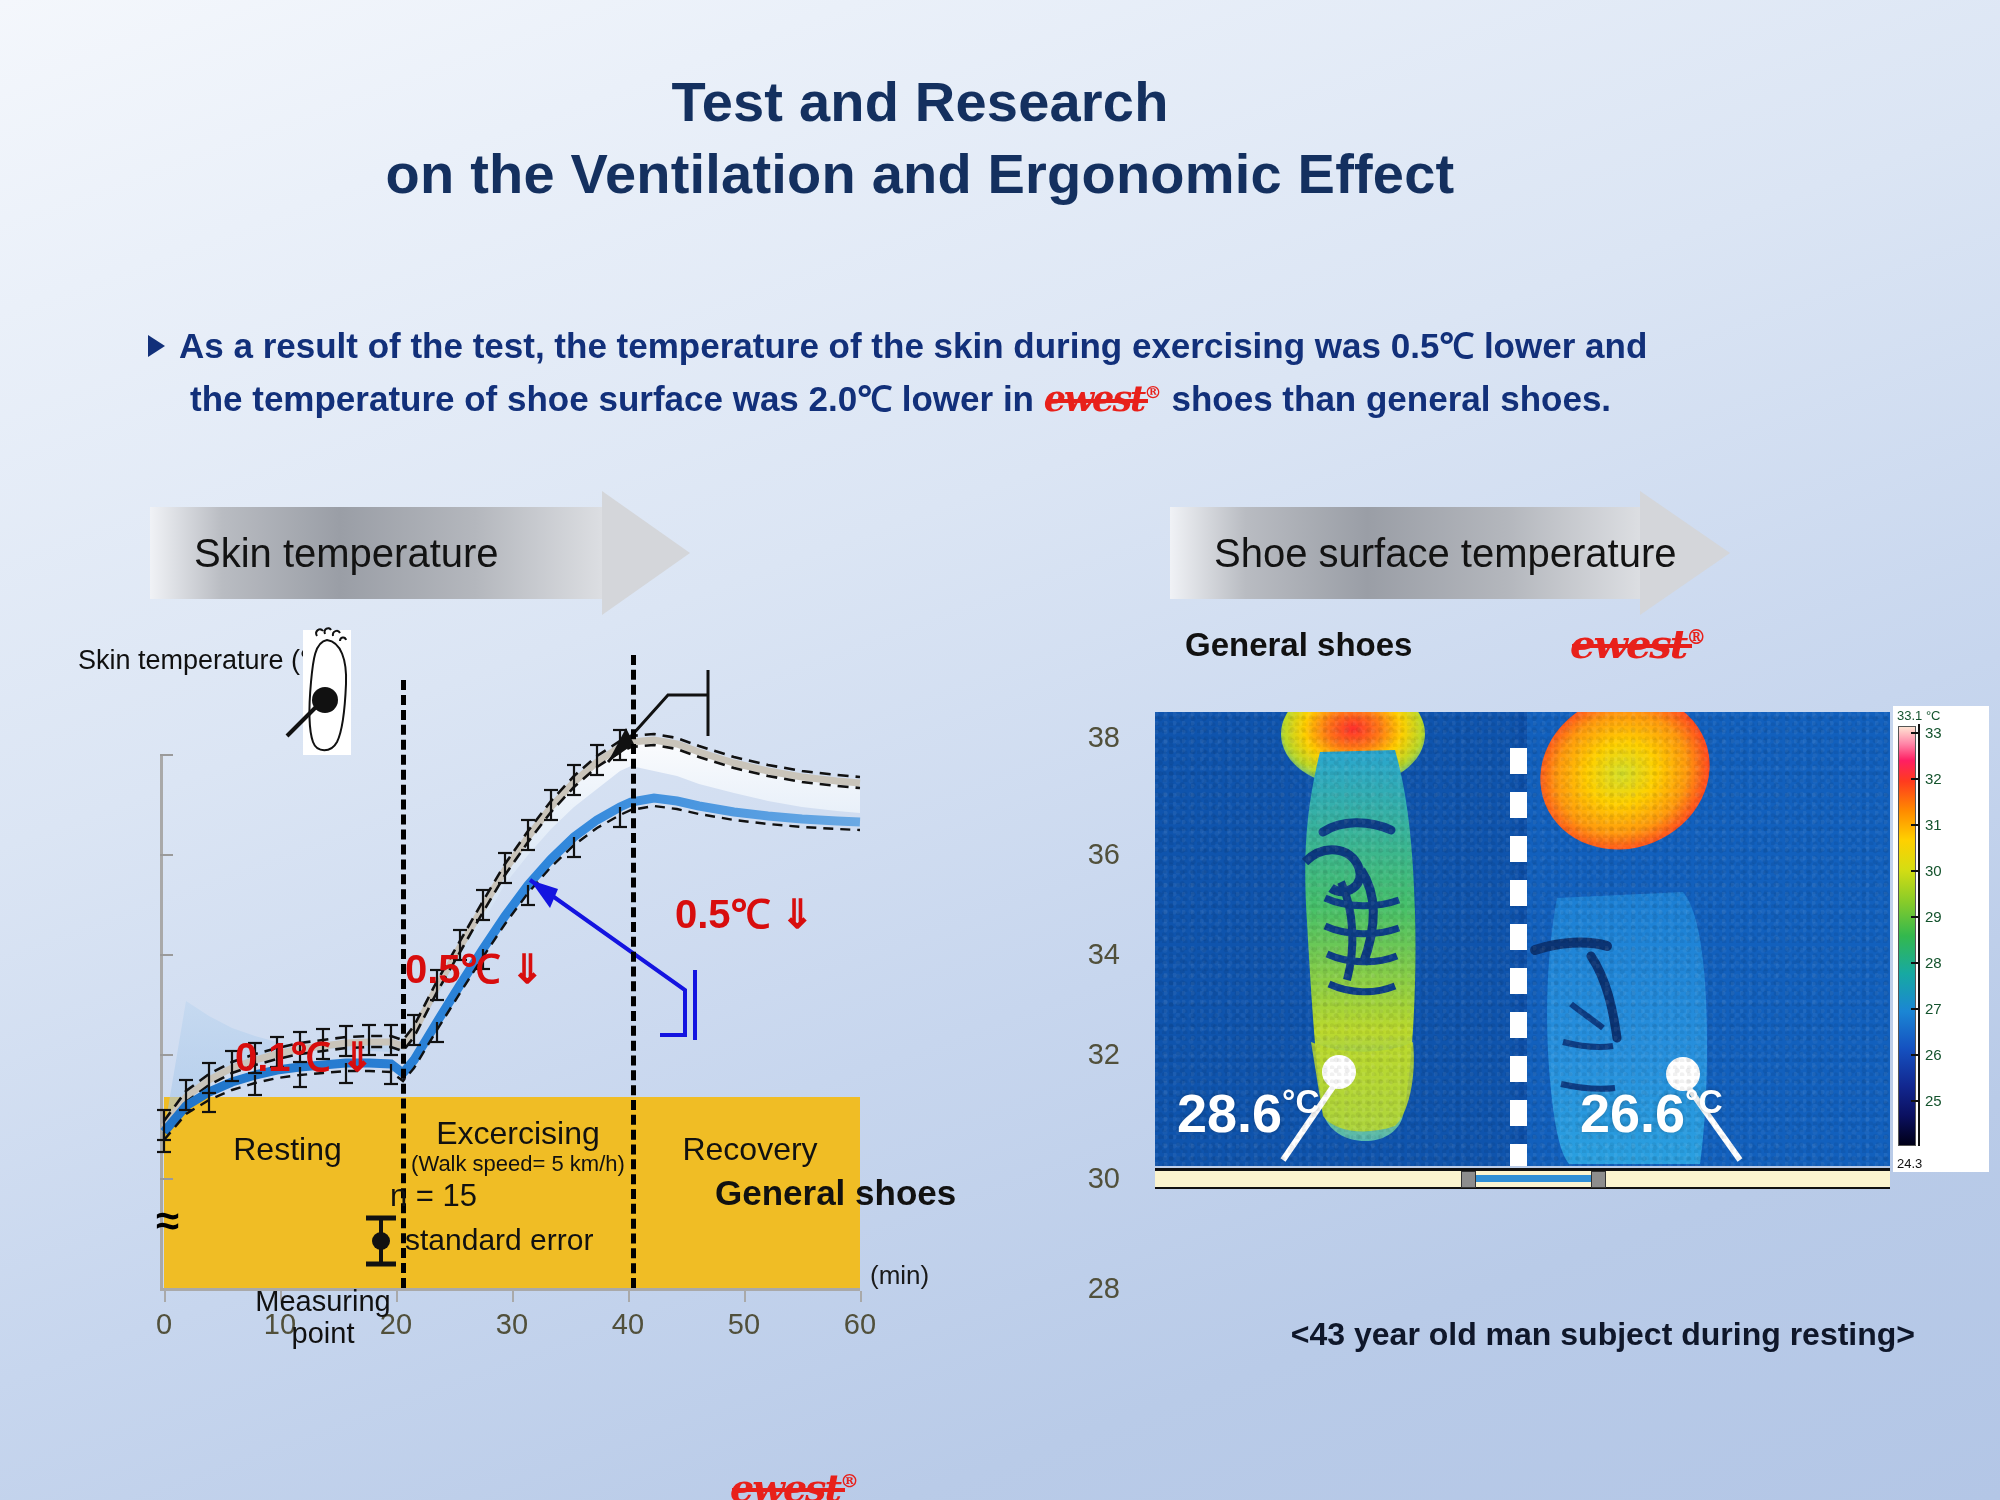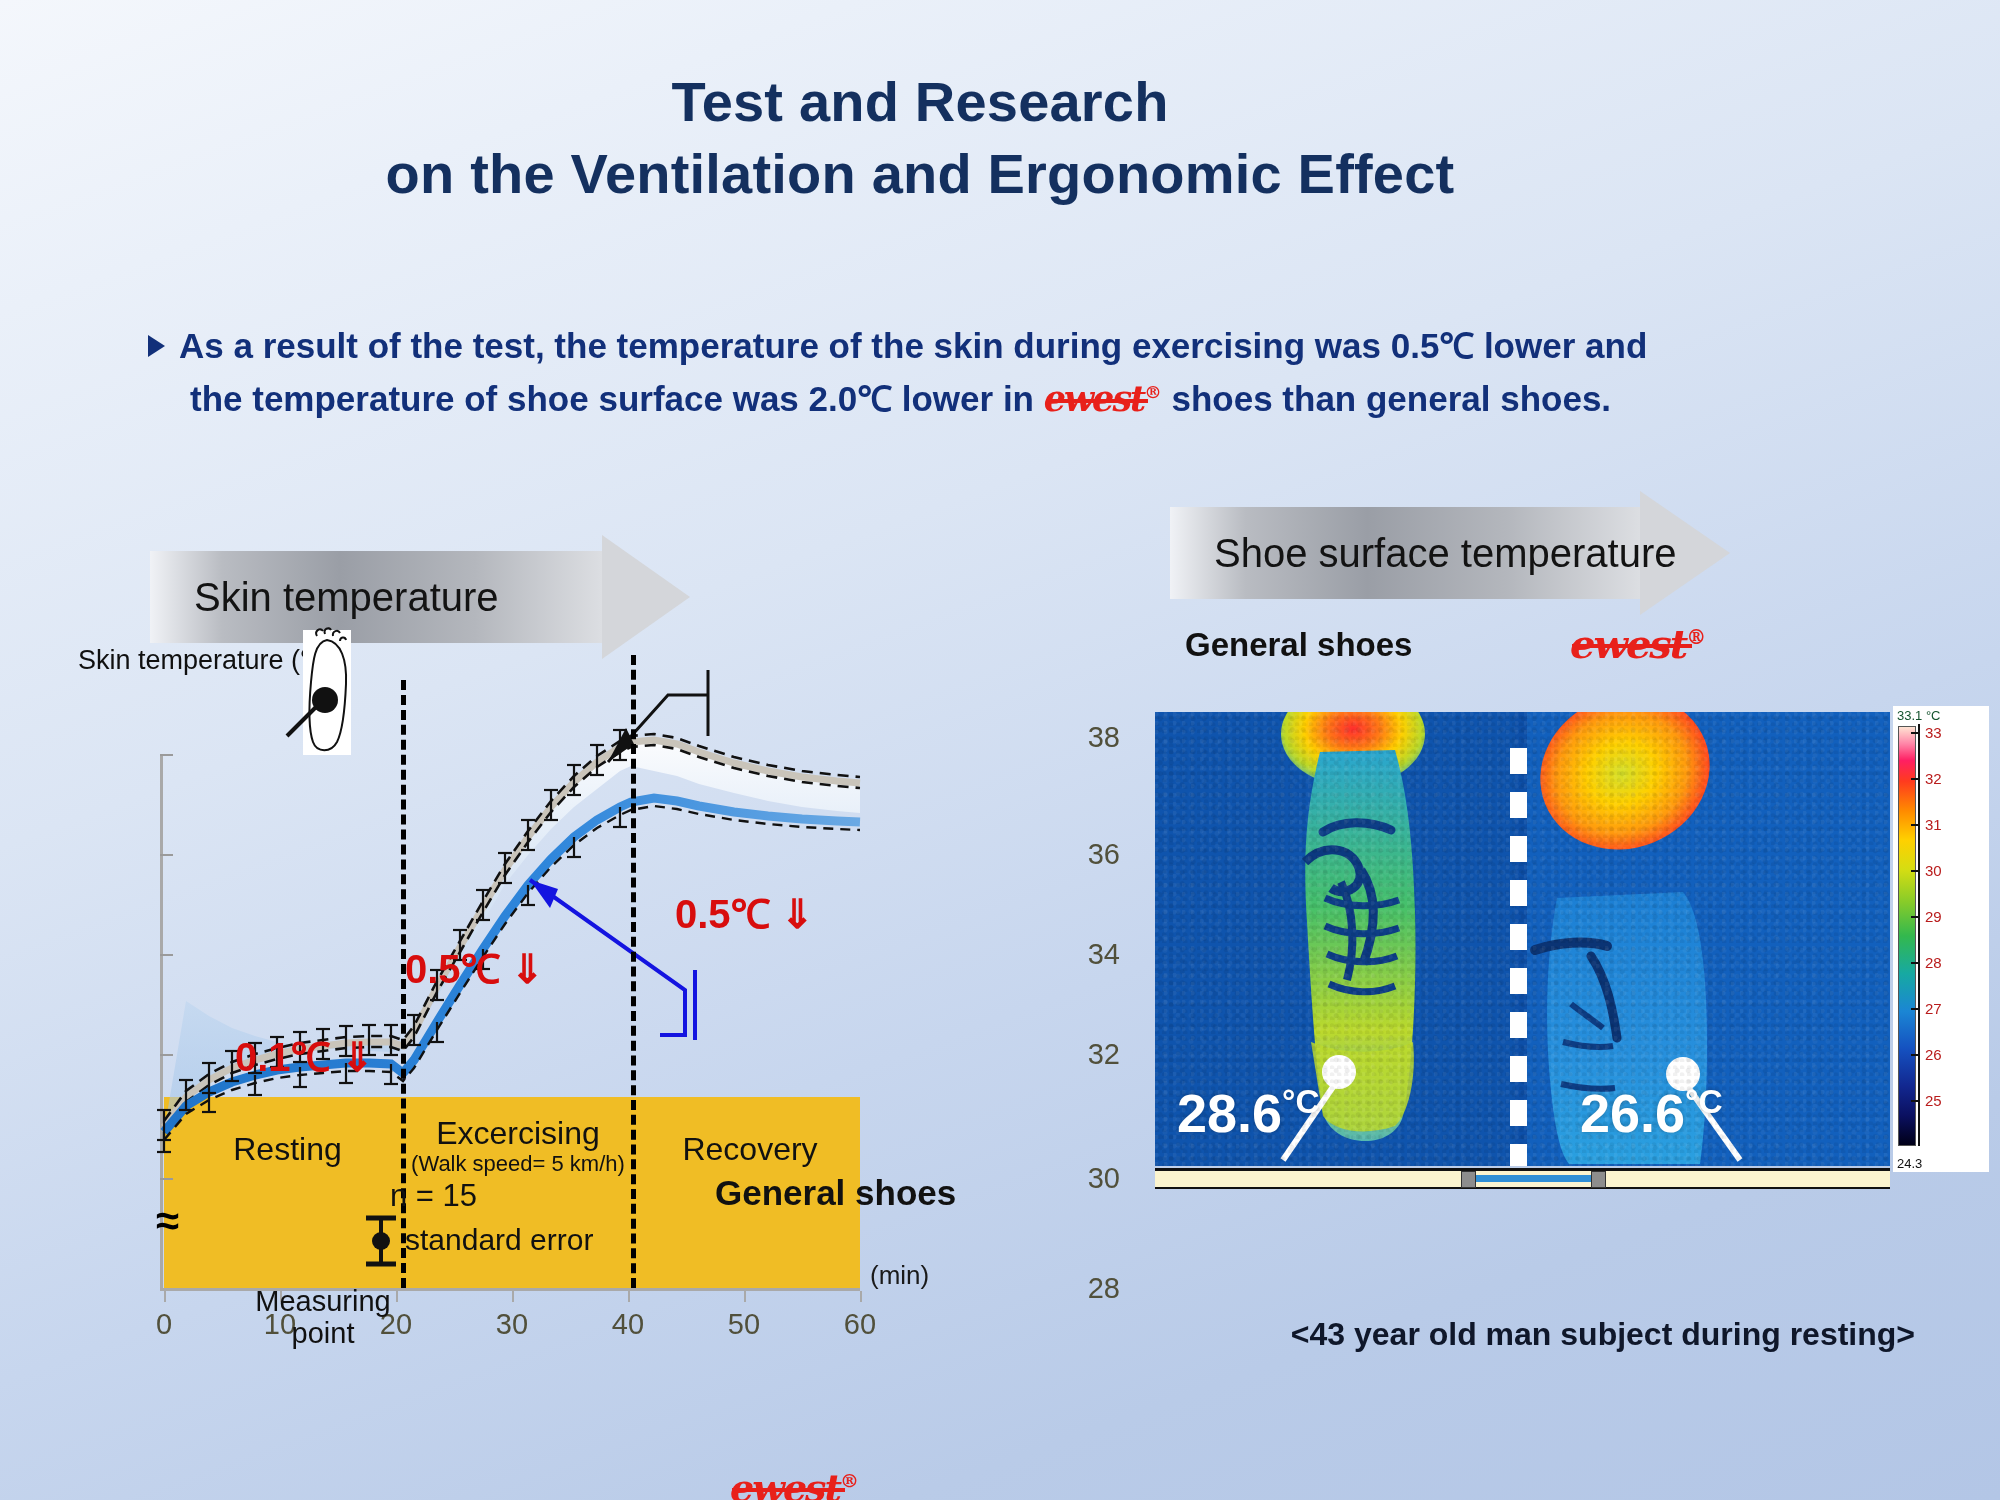--- a/index.html
+++ b/index.html
@@ -46,21 +46,21 @@
     background:linear-gradient(to right,#f0f2f6 0%,#b9bcc2 16%,#9a9ea6 42%,#b4b7bd 72%,#dcdee2 100%);
   }
   .arrow-banner .head{
     position:absolute;top:-16px;width:0;height:0;
     border-top:62px solid transparent;border-bottom:62px solid transparent;
   }
   .arrow-banner .lab{
     position:absolute;left:44px;top:0;height:92px;line-height:92px;
     font-size:40px;color:#131313;white-space:nowrap;
   }
-  #arrow-skin{left:150px;top:507px;width:540px;margin-top:44px;}
+  #arrow-skin{left:150px;top:507px;width:540px;}
   #arrow-skin .body{width:452px;}
   #arrow-skin .head{left:452px;border-left:88px solid #d4d6da;}
   #arrow-shoe{left:1170px;top:507px;width:560px;}
   #arrow-shoe .body{width:470px;}
   #arrow-shoe .head{left:470px;border-left:90px solid #d4d6da;}
 
   
   #chart{position:absolute;left:60px;top:640px;width:1060px;height:760px;}
   #yaxis-title{position:absolute;left:18px;top:0px;font-size:27px;color:#101010;white-space:nowrap;}
   .ytick{position:absolute;right:0;font-size:29px;color:#51503b;text-align:right;width:62px;}
@@ -115,21 +115,21 @@
   #cbar-wrap{position:absolute;left:738px;top:58px;width:96px;height:466px;background:#fff;}
   #cbar-top{position:absolute;left:4px;top:2px;font-size:13px;color:#14532d;white-space:nowrap;}
   #cbar-bot{position:absolute;left:4px;bottom:1px;font-size:13px;color:#111;white-space:nowrap;}
   #cbar{position:absolute;left:5px;top:20px;width:16px;height:418px;border:1px solid #555;
     background:linear-gradient(to top,
       #000018 0%, #0b1060 7%, #12278f 14%, #1551c0 23%, #1b86d4 32%,
       #17a9a2 41%, #33b84e 50%, #86cb2a 58%, #d6dd12 66%,
       #ffd000 73%, #ff8a00 80%, #ff3b1e 87%, #ff1f63 92%, #ff86a8 96%, #ffe3d2 100%);}
   #cbar-axis{position:absolute;left:25px;top:18px;width:2px;height:422px;background:#111;}
   .cb-tick{position:absolute;left:18px;width:9px;height:2px;background:#111;}
-  .cb-lab{position:absolute;left:32px;font-size:15px;color:#b91c1c;transform:translateY(-50%);}
+  .cb-lab{position:absolute;left:32px;font-size:15px;color:#14532d;transform:translateY(-50%);}
 
   
   #slider-strip{position:absolute;left:0;top:520px;width:735px;height:16px;background:#fbf4cf;border-top:3px solid #111;border-bottom:2px solid #111;}
   #slider-track{position:absolute;left:312px;top:4px;width:130px;height:7px;background:#2f8fd6;}
   .slider-handle{position:absolute;top:0px;width:13px;height:15px;background:#8d8d8d;border:1px solid #333;}
 
   #th-caption{position:absolute;left:0;top:668px;width:760px;text-align:right;
     font-size:32px;font-weight:bold;color:#0f172a;}
 </style>
 </head>

